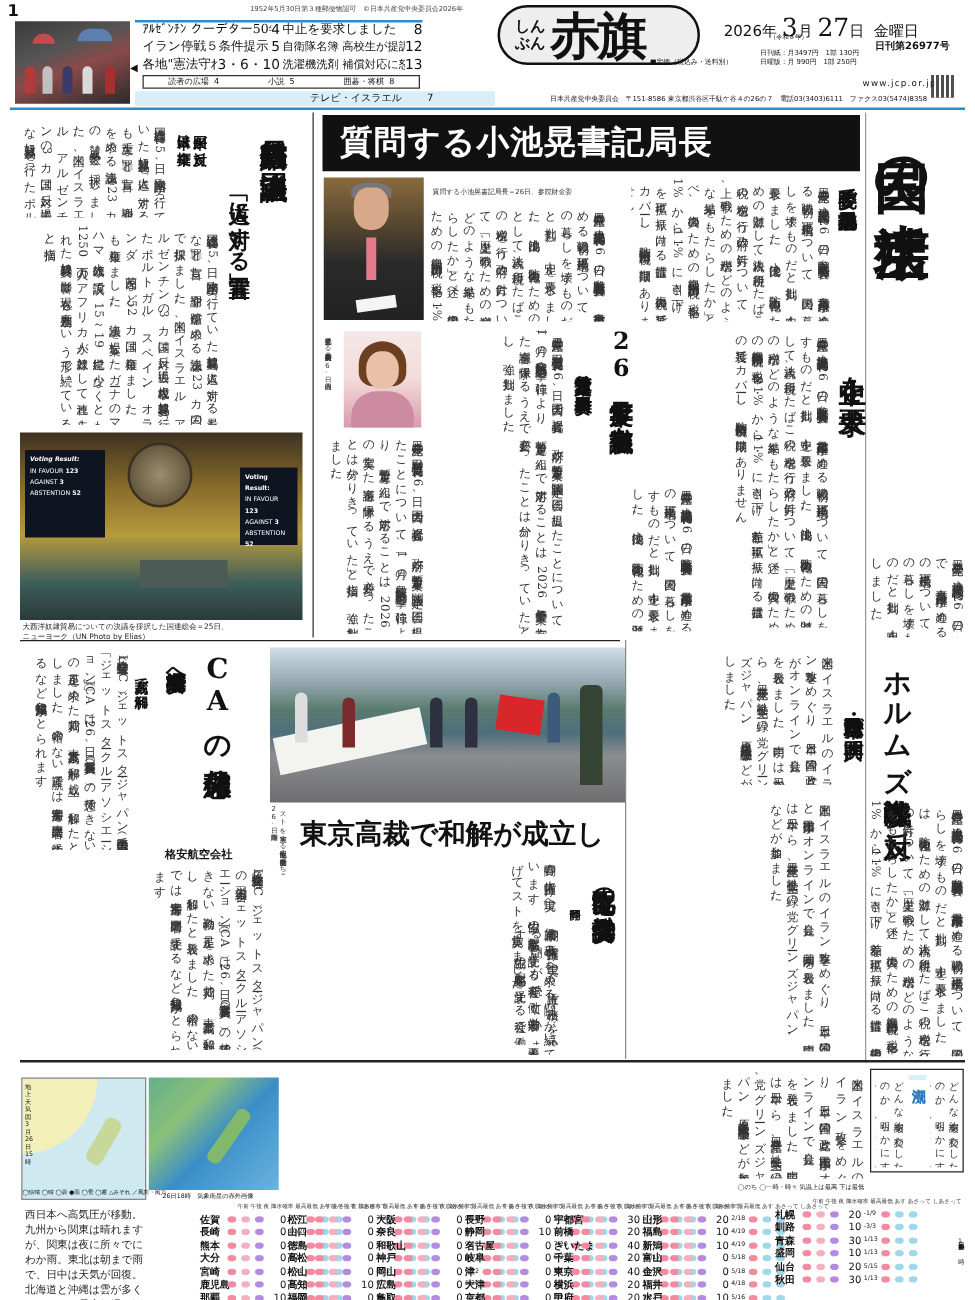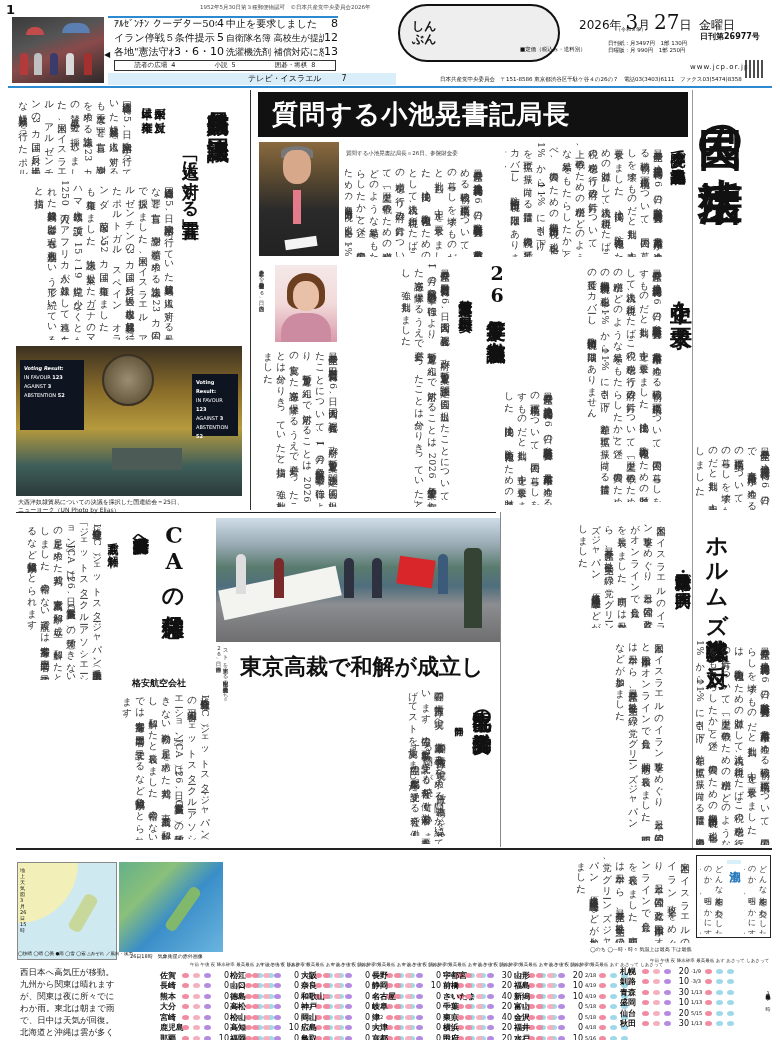--- a/index.html
+++ b/index.html
@@ -17,21 +17,21 @@
   .index-photo .umb2 { position:absolute; left:14px; top:10px; width:18px; height:8px; border-radius:10px 10px 0 0; background:#c24b4b; }
   .index-photo .p { position:absolute; bottom:8px; width:8px; height:22px; border-radius:4px 4px 0 0; }
   .idx-pointer { left: 104px; top: 50px; font-size: 8px; }
   .idx-left { left: 114px; top: 17px; width: 110px; }
   .idx-right { left: 226px; top: 17px; width: 112px; }
   .idx-item { display:flex; justify-content:space-between; font-size:10px; height:14px; line-height:14px; white-space:nowrap; }
   .idx-item .n { font-family:"DejaVu Sans",sans-serif; font-size:11px; }
   .idx-item .t { overflow:hidden; }
   .features-box { left: 114px; top: 60px; width: 222px; height: 11px; border: 1px solid #333; display: flex; justify-content: space-around; font-size: 6.5px; line-height: 9px; font-family: "DejaVu Sans", sans-serif; }
   .tvbar { left: 108px; top: 73px; width: 288px; height: 12px; background: #d9eef9; font-size: 8px; line-height: 12px; padding-left: 140px; font-family: "DejaVu Sans", sans-serif; display:flex; gap:20px; }
-  .logo { left: 398px; top: 4px; width: 162px; height: 58px; border: 2px solid #111; border-radius: 30px; background: #eee; display: flex; align-items: center; padding-left: 12px; }
+  .logo { left: 398px; top: 4px; width: 162px; height: 48px; border: 2px solid #111; border-radius: 30px; background: #eee; display: flex; align-items: center; padding-left: 12px; }
   .logo .small { writing-mode: horizontal-tb; font-size: 12px; line-height: 13px; font-weight: bold; font-family: "DejaVu Sans", sans-serif; width: 28px; }
   .logo .big { font-size: 40px; font-weight: bold; letter-spacing: -2px; font-family: "DejaVu Sans", sans-serif; }
   .dateline { left: 579px; top: 10px; font-size: 12px; font-family: "DejaVu Sans", sans-serif; white-space:nowrap; }
   .dateline .big { font-size: 20px; font-family: "DejaVu Serif", serif; }
   .era { left: 616px; top: 26px; font-size: 5px; font-family: "DejaVu Sans", sans-serif; }
   .issue { left: 700px; top: 31px; font-size: 8px; font-weight:bold; font-family: "DejaVu Sans", sans-serif; }
   .prices { left: 608px; top: 40px; font-size: 5.5px; line-height: 7px; font-family: "DejaVu Sans", sans-serif; }
   .pricelabel { left: 520px; top: 46px; font-size: 5.5px; font-family: "DejaVu Sans", sans-serif; }
   .url { left: 690px; top: 63px; font-size: 7px; font-family: "DejaVu Sans", sans-serif; letter-spacing: 1px; }
   .qr { left: 745px; top: 60px; width: 18px; height: 18px; background: repeating-linear-gradient(90deg,#222 0 2px,#fff 2px 4px), #222; opacity: 0.8; }
@@ -151,20 +151,21 @@
   <span>テレビ・イスラエル</span>
     <span>7</span>
 </div>
 <div class="hr-blue" style="left:8px;top:86px;width:764px;"></div>
 
 <div class="abs logo">
   <div class="small">
       <div>しん</div>
       <div>ぶん</div>
     </div>
+  <div class="big">赤旗</div>
 </div>
 
 <div class="abs dateline">
   <span>2026</span><span>年</span>
   <span class="big">3</span><span>月</span>
   <span class="big">27</span><span>日</span>
   &nbsp;<span>金曜日</span>
 </div>
 <div class="abs era">（令和８年）</div>
 <div class="abs issue">日刊第26977号</div>

